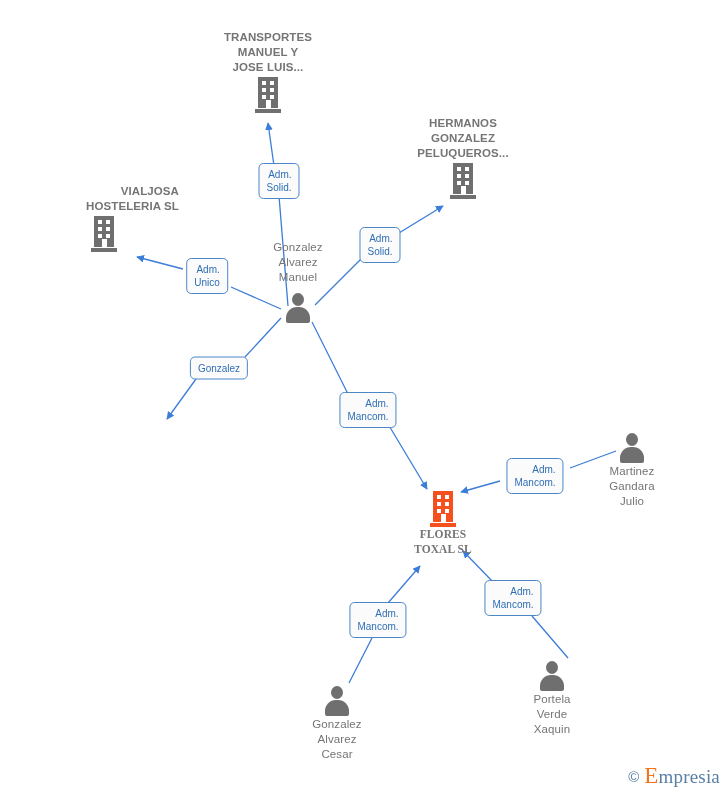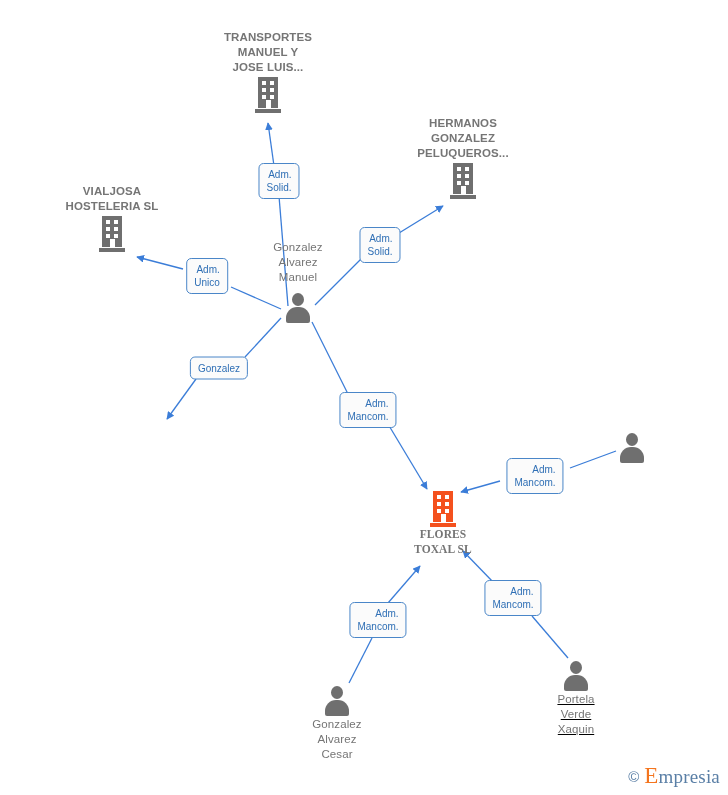--- a/index.html
+++ b/index.html
@@ -234,21 +234,21 @@
         <div class="win" style="left:7px;  top:11px;"></div>
         <div class="win" style="left:15px; top:11px;"></div>
         <div class="win" style="left:7px;  top:18px;"></div>
         <div class="win" style="left:15px; top:18px;"></div>
         <div class="door"></div>
         <div class="base"></div>
       </div>
     </div>
   </div>
 
-  <div class="node company" style="left:112px; top:184px;">
+  <div class="node company" style="left:104px; top:184px;text-align:right;">
     <div class="caption">VIALJOSA
 HOSTELERIA SL</div>
     <div class="glyph-wrap">
       <div class="bldg">
         <div class="body"></div>
         <div class="win" style="left:7px;  top:4px;"></div>
         <div class="win" style="left:15px; top:4px;"></div>
         <div class="win" style="left:7px;  top:11px;"></div>
         <div class="win" style="left:15px; top:11px;"></div>
         <div class="win" style="left:7px;  top:18px;"></div>
@@ -290,23 +290,26 @@
 TOXAL SL</div>
   </div>
 
   <div class="node person" style="left:632px; top:426px;">
     <div class="glyph-wrap">
       <div class="person-ic">
         <div class="head"></div>
         <div class="torso"></div>
       </div>
     </div>
-  </div>
-
-  <div class="node person" style="left:576px; top:654px;text-decoration:underline;">
+    <div class="caption">Martinez
+Gandara
+Julio</div>
+  </div>
+
+  <div class="node person" style="left:552px; top:654px;">
     <div class="glyph-wrap">
       <div class="person-ic">
         <div class="head"></div>
         <div class="torso"></div>
       </div>
     </div>
     <div class="caption">Portela
 Verde
 Xaquin</div>
   </div>

